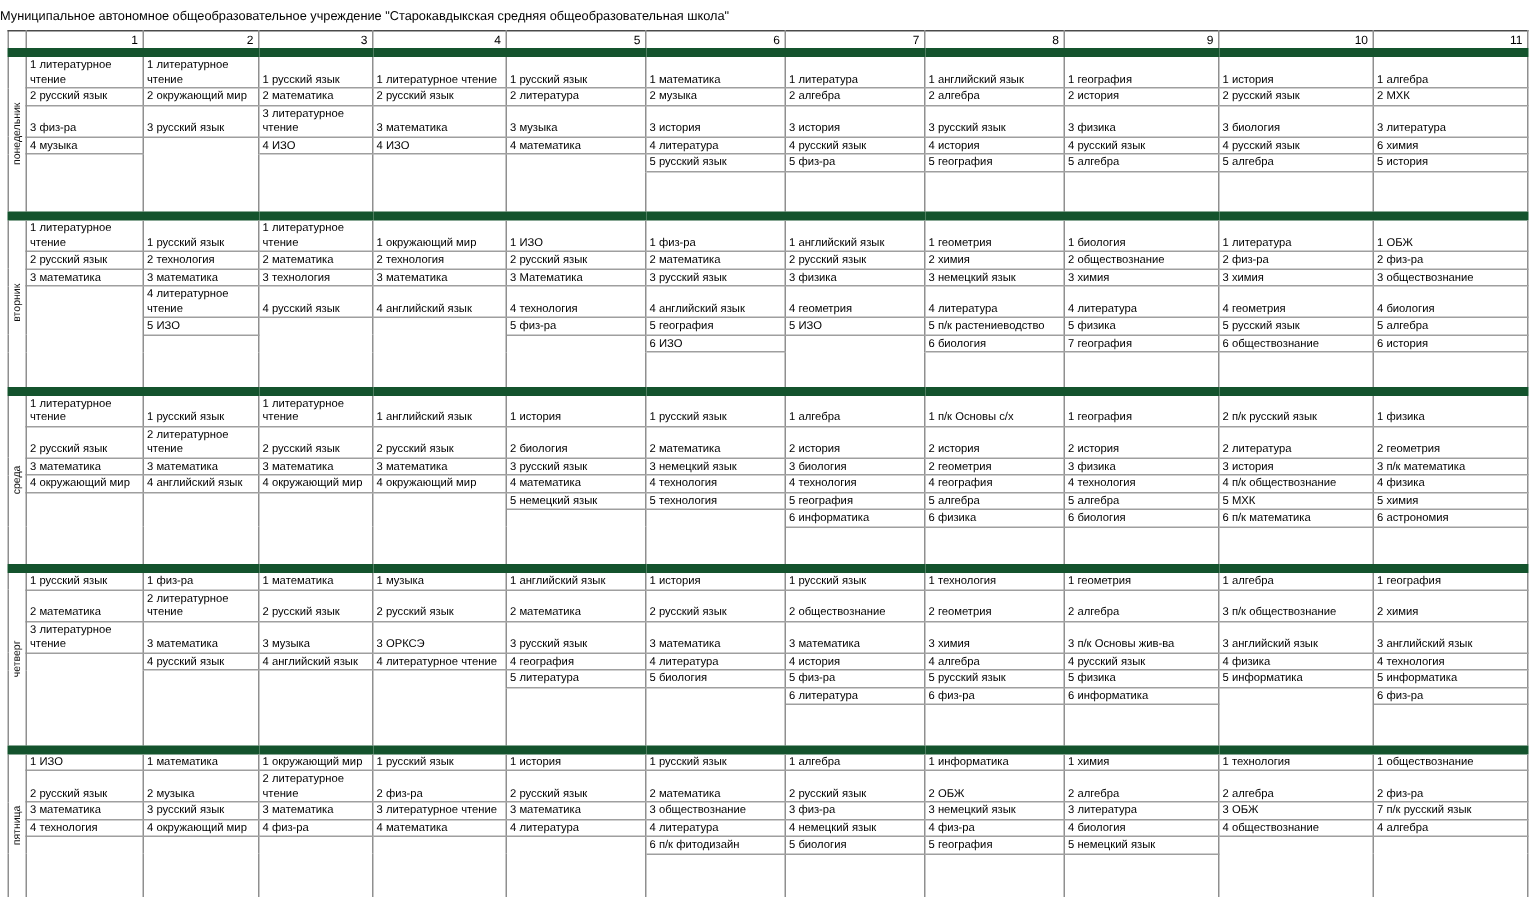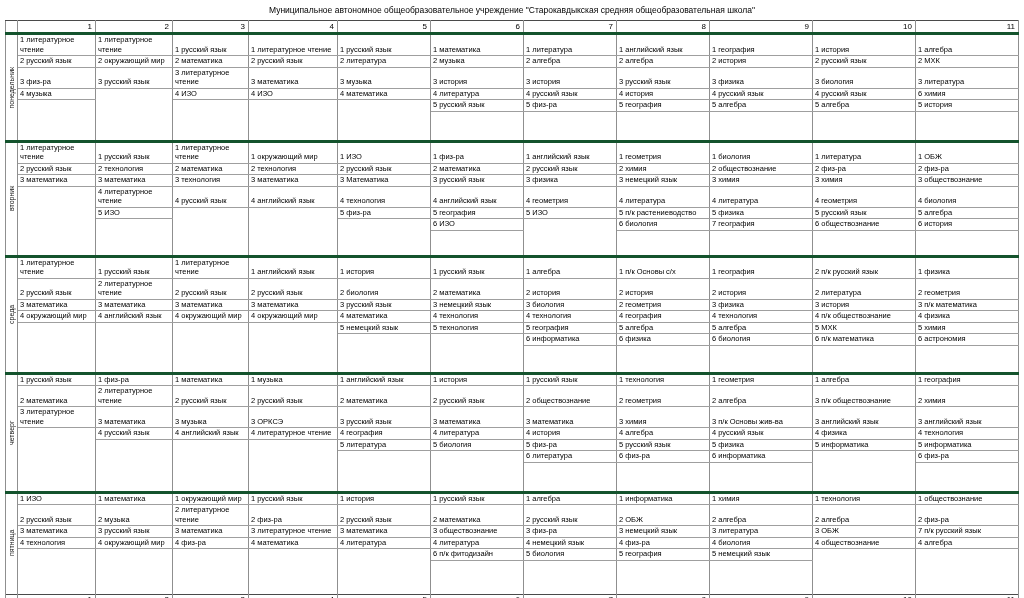--- a/index.html
+++ b/index.html
@@ -6,21 +6,21 @@
     margin: 0;
     padding: 0;
     background: #ffffff;
     width: 1024px;
     height: 598px;
     overflow: hidden;
     font-family: "Liberation Sans", sans-serif;
     color: #000;
   }
   .title {
-    text-align: center;
+    text-align: left;
     font-size: 8.5px;
     line-height: 11px;
     padding-top: 5px;
     height: 15px;
     white-space: nowrap;
     overflow: hidden;
   }
   table.grid {
     border-collapse: collapse;
     table-layout: fixed;
@@ -44,21 +44,21 @@
     border-bottom: 1px solid #4a4a4a;
     text-align: right;
     font-size: 8px;
     height: 10px;
     padding-right: 3px;
   }
   td.filled {
     border-bottom: 1px solid #9f9f9f;
   }
   tr.day-start th, tr.day-start td {
-    border-top: 3px solid #14532d;
+    border-top: 6px solid #14532d;
   }
   th.day-th {
     writing-mode: vertical-rl;
     transform: rotate(180deg);
     text-align: center;
     vertical-align: middle;
     font-size: 7px;
     padding: 0;
     color: #111;
   }

